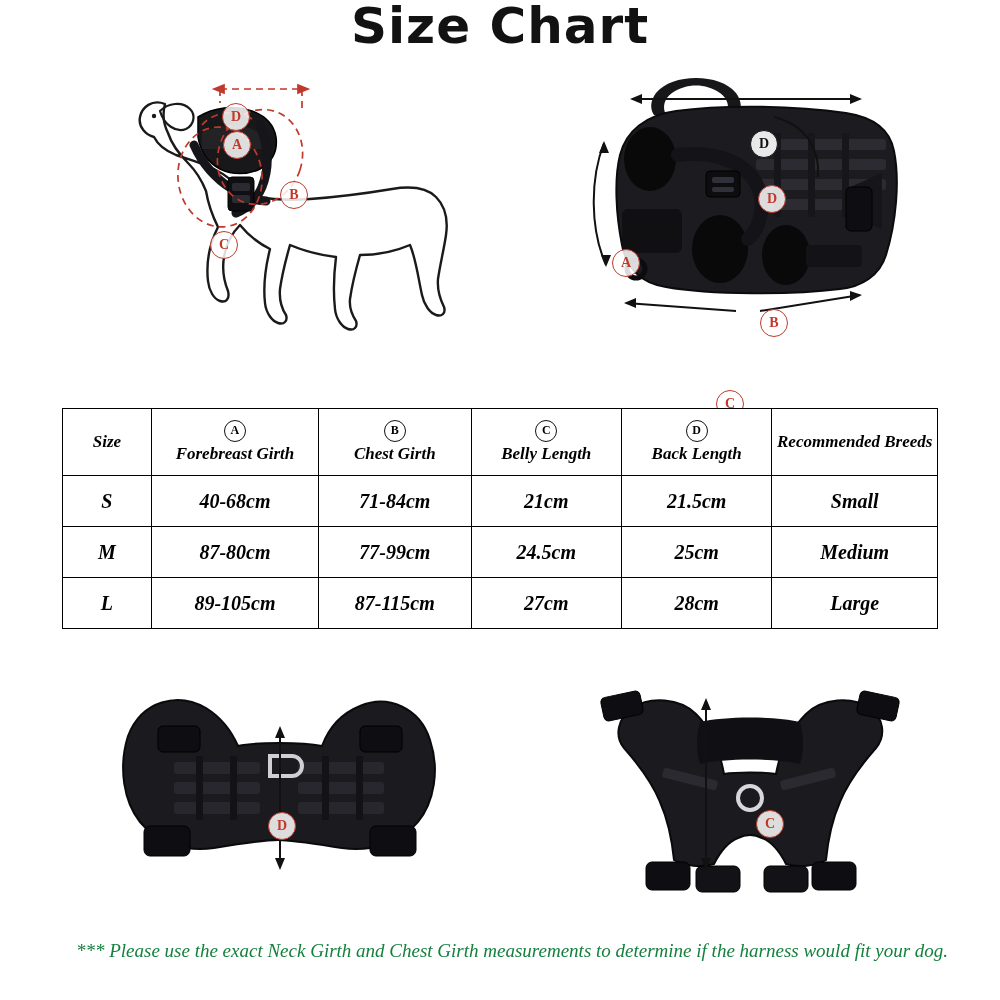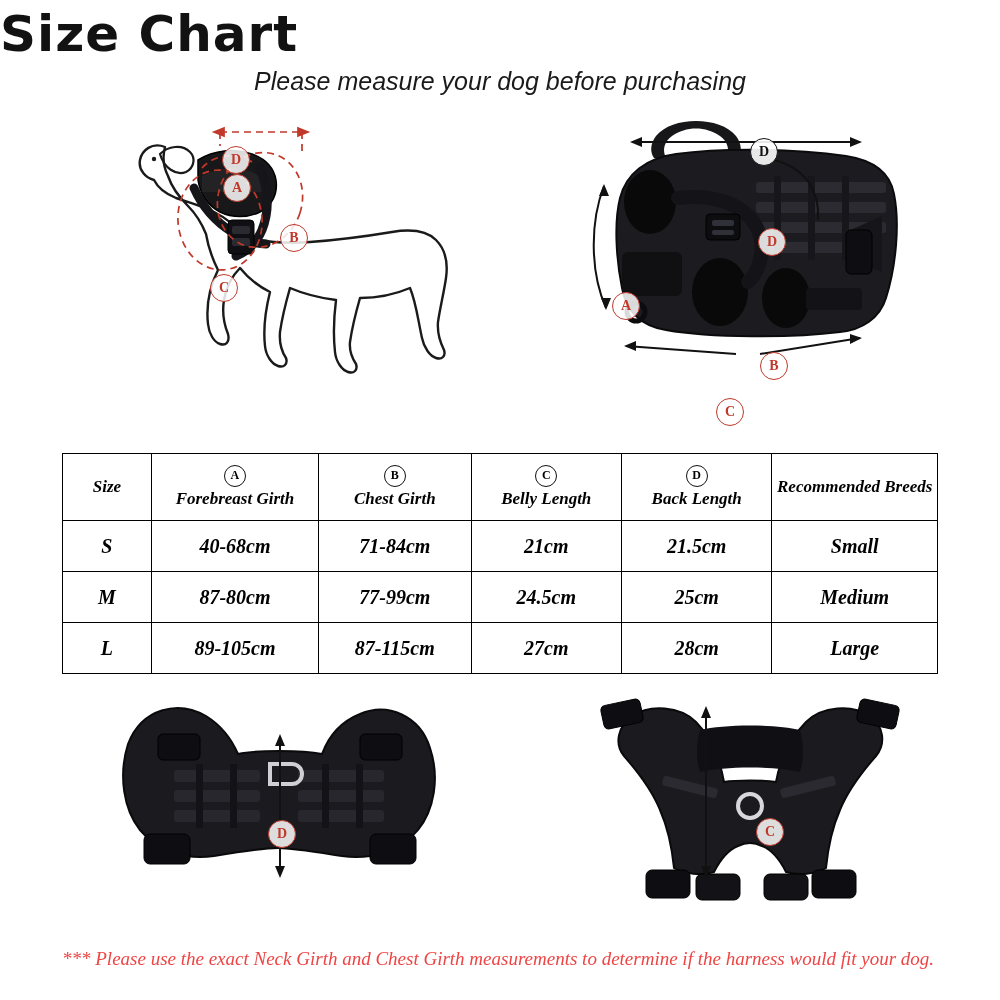--- a/index.html
+++ b/index.html
@@ -16,25 +16,26 @@
     overflow: hidden;
   }
   .page {
     width: 1000px;
     height: 1000px;
     position: relative;
   }
 
   
   .title {
+    text-align: center;
     font-family: "DejaVu Sans", sans-serif;
     font-weight: bold;
     font-size: 50px;
     letter-spacing: 1px;
-    margin: 8px 0 0 0;
+    margin: 0 0 0 0;
     line-height: 1.05;
     color: #121212;
   }
   .subtitle {
     text-align: center;
     font-size: 25px;
     font-style: italic;
     color: #1a1a1a;
     margin-top: 6px;
   }
@@ -81,21 +82,20 @@
     color: #111;
     background: rgba(255,255,255,0.9);
   }
 
   
   .table-wrap {
     position: absolute;
     left: 62px;
     top: 408px;
     width: 876px;
-    margin-top: 37px;
   }
   table.size-table {
     border-collapse: collapse;
     width: 100%;
     background: #fff;
   }
   table.size-table td, table.size-table th {
     border: 1.5px solid #000;
     text-align: center;
     vertical-align: middle;
@@ -146,32 +146,32 @@
   
   .footer {
     position: absolute;
     left: 62px;
     top: 938px;
     width: 900px;
     font-size: 19px;
     font-style: italic;
     font-family: "Liberation Serif", serif;
     line-height: 1.35;
-    color: #ef4444;
+    color: #15803d;
+    text-align: center;
   }
 
   svg { display: block; }
 </style>
 </head>
 <body>
 
 <div class="page">
 
   <h1 class="title">Size Chart</h1>
-  <div class="subtitle">Please measure your dog before purchasing</div>
 
   <div class="illus">
 
     <div class="left">
       <svg width="420" height="290" viewBox="0 0 420 290">
 
         <path d="M55,45 C42,40 32,48 30,58 C28,68 36,76 44,78 C48,86 56,92 66,96
                  C78,100 92,104 104,110 C116,116 126,124 134,134
                  C150,140 176,142 200,140 C228,138 258,134 282,130
                  C300,127 316,128 326,138 C336,148 338,162 336,176

